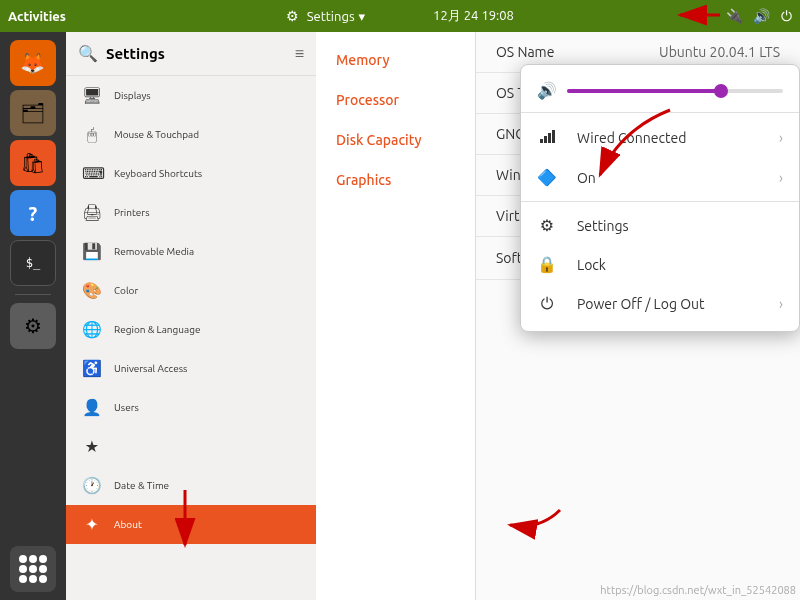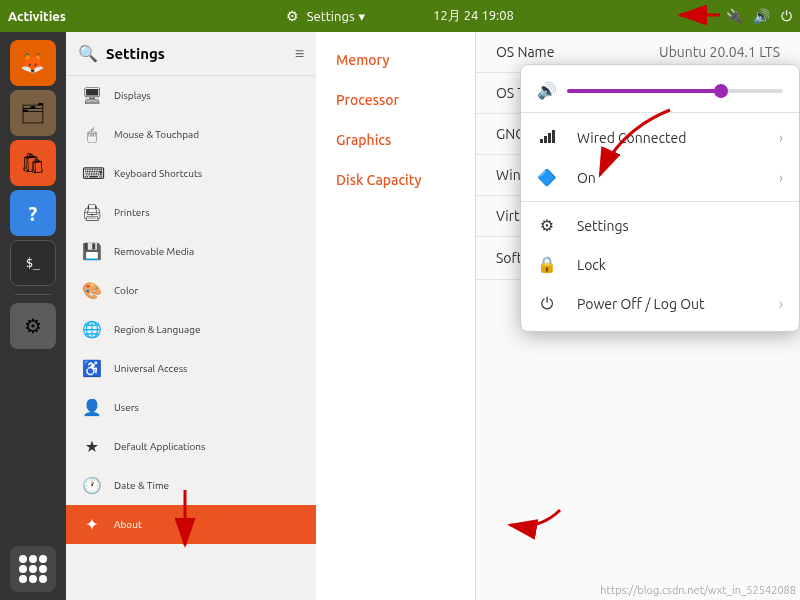--- a/index.html
+++ b/index.html
@@ -382,40 +382,39 @@
     <div class="sidebar-item">
       <span class="item-icon">♿</span>
       <span class="item-label">Universal Access</span>
     </div>
     <div class="sidebar-item">
       <span class="item-icon">👤</span>
       <span class="item-label">Users</span>
     </div>
     <div class="sidebar-item">
       <span class="item-icon">★</span>
-      <span class="item-label">Default Applications</span>
     </div>
     <div class="sidebar-item">
       <span class="item-icon">🕐</span>
       <span class="item-label">Date &amp; Time</span>
     </div>
     <div class="sidebar-item active">
       <span class="item-icon">✦</span>
       <span class="item-label">About</span>
     </div>
   </div>
 
   <div class="content">
     <div class="content-body">
 
       <div class="about-left">
         <div class="about-menu-item">Memory</div>
         <div class="about-menu-item">Processor</div>
+        <div class="about-menu-item">Disk Capacity</div>
         <div class="about-menu-item">Graphics</div>
-        <div class="about-menu-item">Disk Capacity</div>
       </div>
 
       <div class="about-info">
         <div class="info-row">
           <span class="info-label">OS Name</span>
           <span class="info-value">Ubuntu 20.04.1 LTS</span>
         </div>
         <div class="info-row">
           <span class="info-label">OS Type</span>
           <span class="info-value">64-bit</span>

